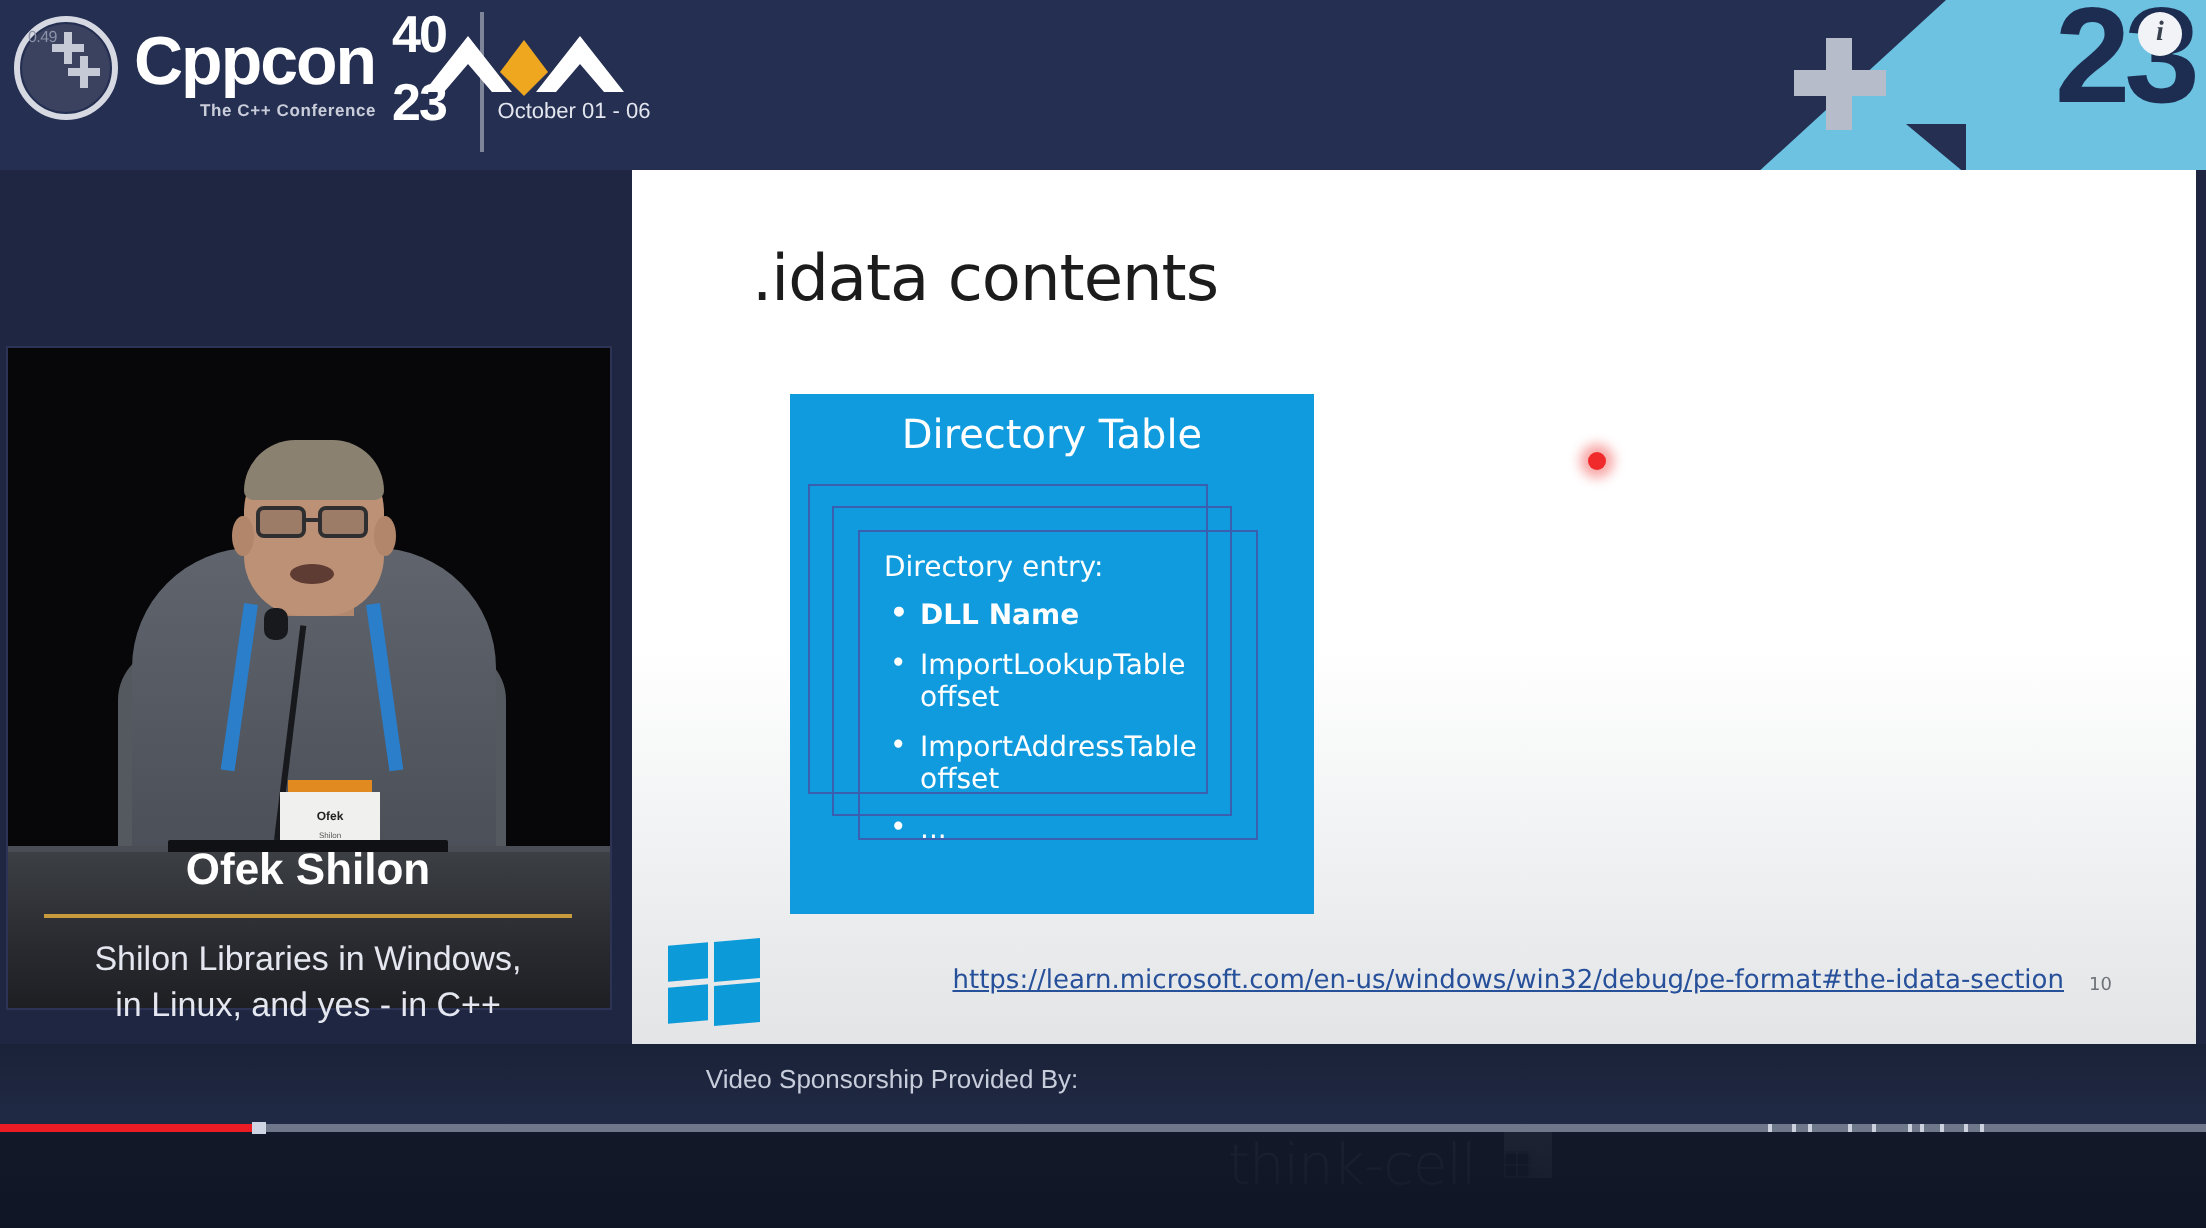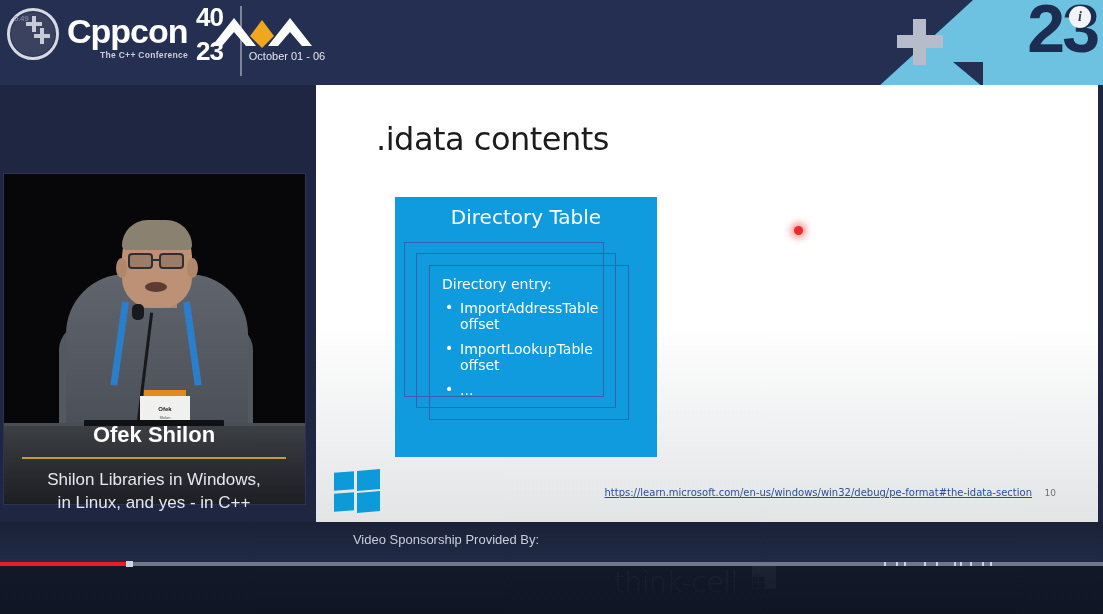--- a/index.html
+++ b/index.html
@@ -142,21 +142,21 @@
   .ce-head { font-size:14px; margin-bottom:8px; }
   .ce-list { list-style:none; }
   .ce-list li { font-size:14px; margin-bottom:9px; position:relative; padding-left:18px; }
   .ce-list li::before { content:"•"; position:absolute; left:3px; top:-1px;
                         font-size:14px; color:#ffffff; }
   .ce-list li.bold { font-weight:bold; }
 
   .winlogo { position:absolute; left:18px; top:385px; width:46px; height:44px; }
   .wq { position:absolute; background:#0c9ad9; }
 
-  .slide-url { position:absolute; right:66px; bottom:24px; font-size:10px;
+  .slide-url { position:absolute; right:66px; bottom:24px; font-size:13px;
                color:#27509b; text-decoration:underline;
                font-family:"DejaVu Sans", sans-serif; }
   .slide-pageno { position:absolute; right:42px; bottom:24px; font-size:9px;
                   color:#6d7278; font-family:"DejaVu Sans", sans-serif; }
 
   .laser { position:absolute; left:794px; top:226px; width:9px; height:9px;
            border-radius:50%; background:#f02a2a;
            box-shadow:0 0 6px 4px rgba(240,60,60,.45); }
 
   
@@ -271,22 +271,23 @@
     <div class="dirtable"></div>
     <div class="dt-title">Directory Table</div>
 
     <div class="card card1"></div>
     <div class="card card2"></div>
     <div class="card card3"></div>
 
     <div class="card3-body">
       <div class="ce-head">Directory entry:</div>
       <ul class="ce-list">
+        <li class="bold">DLL Name</li>
+        <li>ImportLookupTable offset</li>
         <li>ImportAddressTable offset</li>
-        <li>ImportLookupTable offset</li>
         <li>...</li>
       </ul>
     </div>
 
     <div class="winlogo">
       <div class="wq" style="left:0;top:2px;width:20px;height:18px;transform:skewY(-5deg);"></div>
       <div class="wq" style="left:23px;top:0px;width:23px;height:20px;transform:skewY(-5deg);"></div>
       <div class="wq" style="left:0;top:23px;width:20px;height:18px;transform:skewY(-5deg);"></div>
       <div class="wq" style="left:23px;top:22px;width:23px;height:20px;transform:skewY(-5deg);"></div>
     </div>

